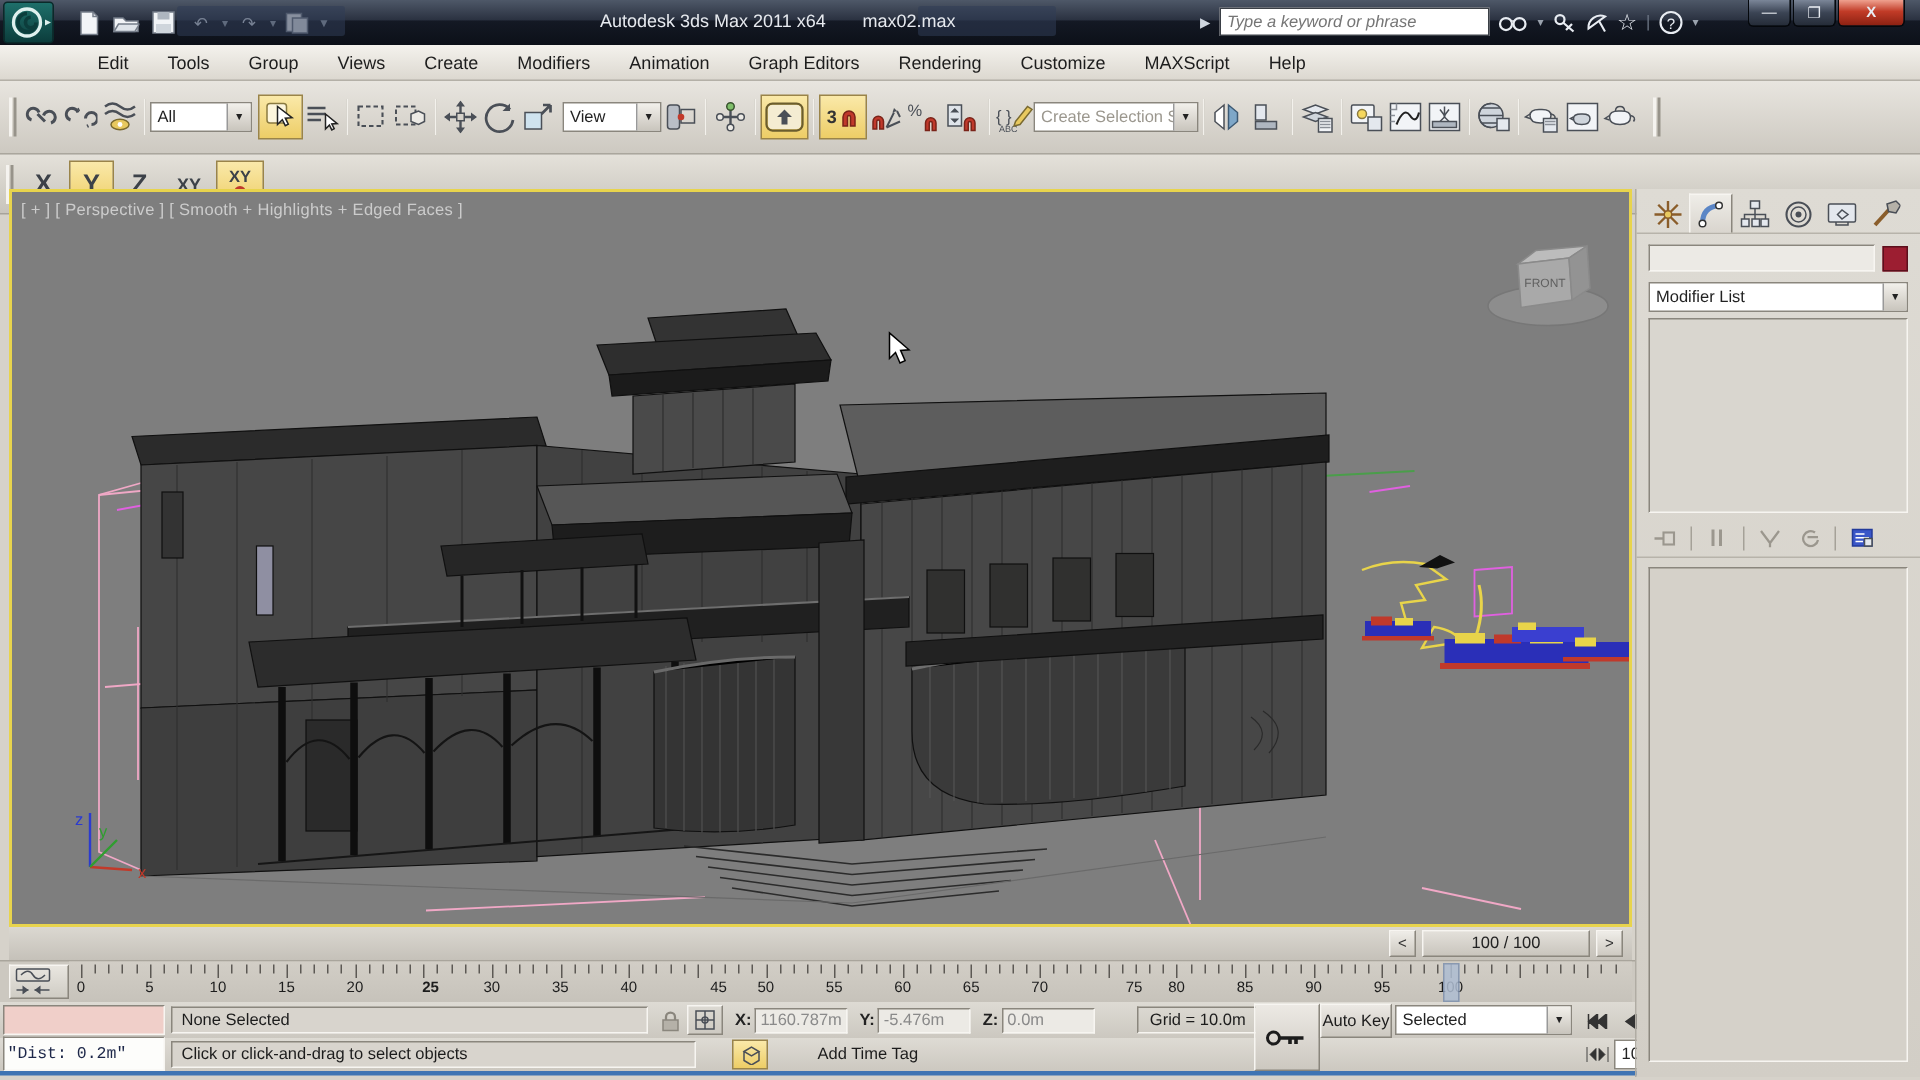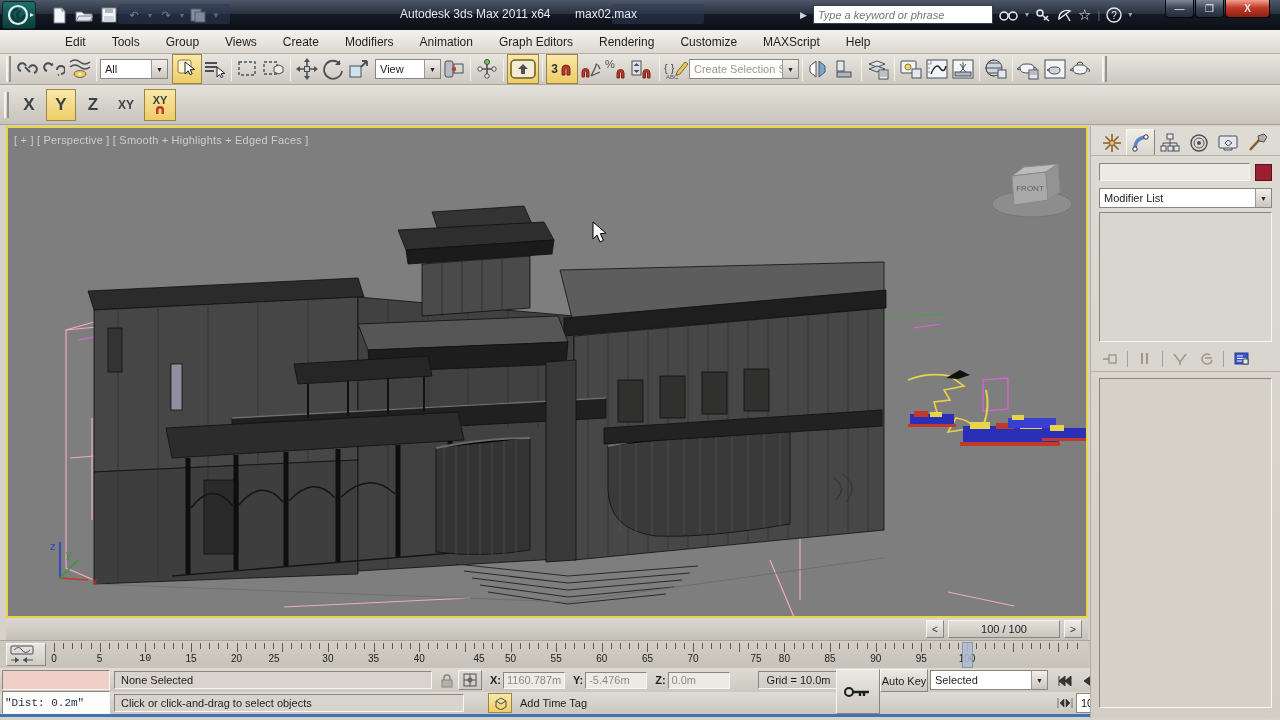--- a/index.html
+++ b/index.html
@@ -22,21 +22,21 @@
   .ic-arrow{color:#cfd6df;font-size:9px;}
   .searchbox{width:180px;height:19px;background:#fff;border:1px solid #3a3f46;color:#8a8a8a;font-style:italic;font-size:11px;padding:0 4px;font-family:"Liberation Sans",sans-serif;}
   .ic-ic{color:#e8ecf2;display:flex;align-items:center;}
   .winctl{position:absolute;top:0;right:10px;display:flex;}
   .wc{width:29px;height:18px;border:1px solid #05080c;border-top:none;background:linear-gradient(#7b8698,#3b4454 50%,#252c38);border-radius:0 0 4px 4px;color:#e8ecf2;font-size:10px;display:flex;align-items:center;justify-content:center;margin-left:1px;}
   .wc.close{width:45px;background:linear-gradient(#efa18f,#c13b27 45%,#8c2112);font-weight:bold;}
   
   .menubar{height:24px;background:linear-gradient(#f4f2ed,#dcd8d0);display:flex;align-items:center;padding-left:52px;border-bottom:1px solid #b4b0a7;}
   .menu-item{padding:0 13px;font-size:12px;color:#1d1d1d;height:22px;display:flex;align-items:center;}
   
-  .toolbar{height:31px;background:linear-gradient(#e8e5df,#cdc9c1);display:flex;align-items:center;padding-left:2px;border-bottom:1px solid #aaa69d;position:relative;}
+  .toolbar{height:49px;background:linear-gradient(#e8e5df,#cdc9c1);display:flex;align-items:center;padding-left:2px;border-bottom:1px solid #aaa69d;position:relative;}
   .grip{width:5px;height:26px;border-left:2px solid #f5f3ef;border-right:2px solid #97938a;margin:0 4px;}
   .tbtn{width:26px;height:26px;display:flex;align-items:center;justify-content:center;position:relative;}
   .tsep{width:1px;height:24px;background:#9b978e;border-right:1px solid #f3f1ec;margin:0 3px;}
   .combo{height:20px;background:#fff;border:1px solid #8a867d;display:flex;align-items:center;position:relative;font-size:11px;color:#222;}
   .combo .ctext{padding-left:4px;flex:1;white-space:nowrap;overflow:hidden;}
   .combo .arr{width:16px;height:18px;background:linear-gradient(#f2f0eb,#c9c5bd);border-left:1px solid #999;display:flex;align-items:center;justify-content:center;font-size:7px;color:#222;}
   .snapnum{font-size:12px;font-weight:bold;color:#333;margin-right:1px;}
   
   .axisbar{height:40px;background:linear-gradient(#e4e1da,#c8c4bc);display:flex;align-items:center;border-bottom:1px solid #a7a39a;}
   .abtn{width:30px;height:32px;display:flex;align-items:center;justify-content:center;font-size:17px;font-weight:bold;color:#3c4148;margin:0 1px;}
@@ -57,21 +57,21 @@
   .tmarker{position:absolute;top:1px;width:11px;height:26px;background:#aebdd2;border:1px solid #7d90ad;opacity:.85;}
   
   .statusrow{position:absolute;left:0;width:1280px;display:flex;align-items:center;background:linear-gradient(#dedbd4,#ccc8c0);}
   .row1{top:668px;height:24px;}
   .row2{top:692px;height:25px;border-bottom:3px solid #3f74b3;}
   .listener-pink{position:absolute;left:2px;top:670px;width:108px;height:20px;background:#f0cfc9;}
   .listener-white{position:absolute;left:2px;top:691px;width:108px;height:23px;background:#fdfdfb;font-family:"Liberation Mono",monospace;font-size:11px;color:#1d2749;display:flex;align-items:center;padding-left:2px;white-space:nowrap;overflow:hidden;}
   .statfield{height:18px;background:#d8d4cd;display:flex;align-items:center;padding-left:6px;color:#1c1c1c;}
   .coord-lab{font-weight:bold;color:#222;margin:0 2px 0 8px;}
   .coord-fld{width:62px;height:17px;background:#eceae5;color:#8a8a8a;display:flex;align-items:center;padding-left:3px;font-size:11px;}
-  .panelflat{height:18px;display:flex;align-items:center;padding:0 8px;color:#1c1c1c;}
+  .panelflat{height:18px;display:flex;align-items:center;padding:0 8px;color:#1c1c1c;margin-left:25px;}
   .btn{background:linear-gradient(#ece9e4,#ccc8c0);display:flex;align-items:center;justify-content:center;color:#1c1c1c;}
   .navic{width:22px;height:20px;display:flex;align-items:center;justify-content:center;}
   
   .cpanel{position:absolute;left:1090px;top:126px;width:190px;height:592px;background:linear-gradient(#dedbd4,#d2cec6);border-left:1px solid #b0aca3;}
   .cp-tabs{display:flex;padding:3px 4px 0 6px;height:30px;border-bottom:1px solid #b7b3aa;}
   .cp-tab{width:29px;height:26px;display:flex;align-items:center;justify-content:center;border:1px solid transparent;border-bottom:none;}
   .cp-tab.active{background:linear-gradient(#efede8,#d9d5ce);border-color:#f7f5f1 #8a867d transparent #f7f5f1;}
   .cp-name-row{display:flex;align-items:center;padding:7px 8px 5px 8px;gap:5px;}
   .cp-name{flex:1;height:18px;background:#eceae5;}
   .cp-swatch{width:17px;height:17px;background:#9c1e31;border:1px solid #5c0f1c;}
@@ -583,39 +583,39 @@
       <div class="tick" style="left: 26.26px; height: 6px;"></div>
       <div class="tick" style="left: 35.39px; height: 6px;"></div>
       <div class="tick" style="left: 44.52px; height: 6px;"></div>
       <div class="tick" style="left: 53.65px; height: 9px;"></div>
       <div class="tlabel" style="left: 53.65px;">5</div>
       <div class="tick" style="left: 62.78px; height: 6px;"></div>
       <div class="tick" style="left: 71.91px; height: 6px;"></div>
       <div class="tick" style="left: 81.04px; height: 6px;"></div>
       <div class="tick" style="left: 90.17px; height: 6px;"></div>
       <div class="tick" style="left: 99.3px; height: 9px;"></div>
-      <div class="tlabel" style="left: 99.3px; font-family: Liberation Mono, monospace;">10</div>
+      <div class="tlabel" style="left: 99.3px;">10</div>
       <div class="tick" style="left: 108.43px; height: 6px;"></div>
       <div class="tick" style="left: 117.56px; height: 6px;"></div>
       <div class="tick" style="left: 126.69px; height: 6px;"></div>
       <div class="tick" style="left: 135.82px; height: 6px;"></div>
       <div class="tick" style="left: 144.95px; height: 9px;"></div>
       <div class="tlabel" style="left: 144.95px;">15</div>
       <div class="tick" style="left: 154.08px; height: 6px;"></div>
       <div class="tick" style="left: 163.21px; height: 6px;"></div>
       <div class="tick" style="left: 172.34px; height: 6px;"></div>
       <div class="tick" style="left: 181.47px; height: 6px;"></div>
       <div class="tick" style="left: 190.6px; height: 9px;"></div>
       <div class="tlabel" style="left: 190.6px;">20</div>
       <div class="tick" style="left: 199.73px; height: 6px;"></div>
       <div class="tick" style="left: 208.86px; height: 6px;"></div>
       <div class="tick" style="left: 217.99px; height: 6px;"></div>
       <div class="tick" style="left: 227.12px; height: 6px;"></div>
       <div class="tick" style="left: 236.25px; height: 9px;"></div>
-      <div class="tlabel" style="left: 228px;">25</div>
+      <div class="tlabel" style="left: 241px; font-weight: bold;">25</div>
       <div class="tick" style="left: 245.38px; height: 6px;"></div>
       <div class="tick" style="left: 254.51px; height: 6px;"></div>
       <div class="tick" style="left: 263.64px; height: 6px;"></div>
       <div class="tick" style="left: 272.77px; height: 6px;"></div>
       <div class="tick" style="left: 281.9px; height: 9px;"></div>
       <div class="tlabel" style="left: 281.9px;">30</div>
       <div class="tick" style="left: 291.03px; height: 6px;"></div>
       <div class="tick" style="left: 300.16px; height: 6px;"></div>
       <div class="tick" style="left: 309.29px; height: 6px;"></div>
       <div class="tick" style="left: 318.42px; height: 6px;"></div>

